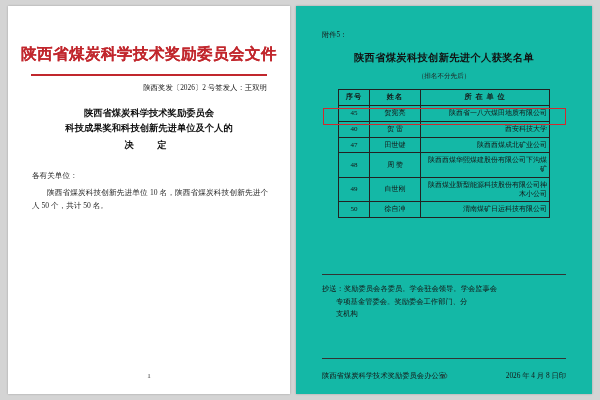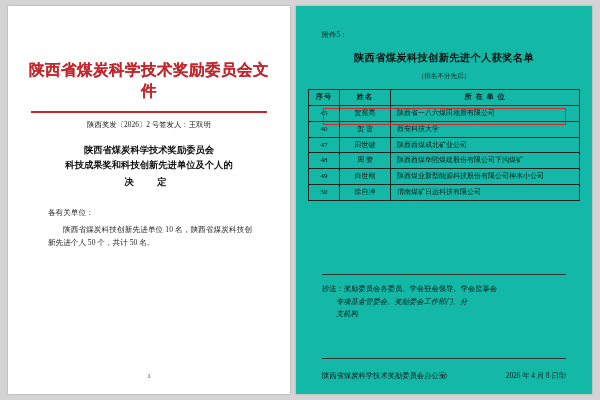--- a/index.html
+++ b/index.html
@@ -21,42 +21,42 @@
   }
   
   .page-left {
     position: absolute;
     left: 8px;
     top: 6px;
     width: 282px;
     height: 388px;
     background: #ffffff;
     box-shadow: 0 0 2px rgba(0,0,0,0.25);
-    padding: 16px;
+    padding: 0;
     box-sizing: border-box;
   }
   .doc-title {
     text-align: center;
     color: #c1272d;
     font-weight: bold;
     font-size: 15.5px;
     letter-spacing: 0.5px;
     margin-top: 38px;
     font-family: "Liberation Serif", serif;
     text-shadow: 0 0 0.4px #c1272d;
   }
   .red-rule {
     width: 236px;
     height: 1.6px;
     background: #c1272d;
     margin: 9px auto 0 auto;
   }
   .meta-row {
     display: flex;
-    justify-content: center;
+    justify-content: flex-end;
     width: 236px;
     margin: 7px auto 0 auto;
     font-size: 7.4px;
     color: #1a1a1a;
   }
   .doc-head {
     text-align: center;
     margin-top: 13px;
     font-size: 9.3px;
     font-weight: bold;
@@ -118,58 +118,57 @@
   }
   .list-sub {
     text-align: center;
     font-size: 6.6px;
     margin-top: 7px;
     color: #222;
   }
   table.award {
     border-collapse: collapse;
     margin: 8px auto 0 auto;
-    width: 272px;
+    width: 212px;
     font-size: 7px;
     color: #151515;
   }
   table.award th, table.award td {
     border: 0.7px solid #222;
     padding: 3px 2px;
     line-height: 1.25;
   }
   table.award th {
     font-weight: bold;
     text-align: center;
     font-size: 7.2px;
     letter-spacing: 1px;
   }
   .col-no { width: 26px; text-align: center; }
   .col-name { width: 46px; text-align: center; }
-  .col-org { padding-left: 6px !important; text-align: left; }
+  .col-org { padding-left: 6px !important; text-align: right; }
   .red-box {
     position: absolute;
     border: 1.1px solid #d0292f;
     pointer-events: none;
   }
   .footer-box {
     position: absolute;
     left: 26px;
     top: 268px;
     width: 244px;
     border-top: 0.8px solid #333;
     padding-top: 8px;
     font-size: 7.3px;
     line-height: 1.72;
     color: #151515;
   }
   .footer-box .indent2 {
     text-indent: 0;
     padding-left: 14px;
-    font-style: italic;
   }
   .footer-right {
     text-align: right;
     padding-right: 2px;
   }
   .footer-bottom {
     position: absolute;
     left: 26px;
     top: 352px;
     width: 244px;

